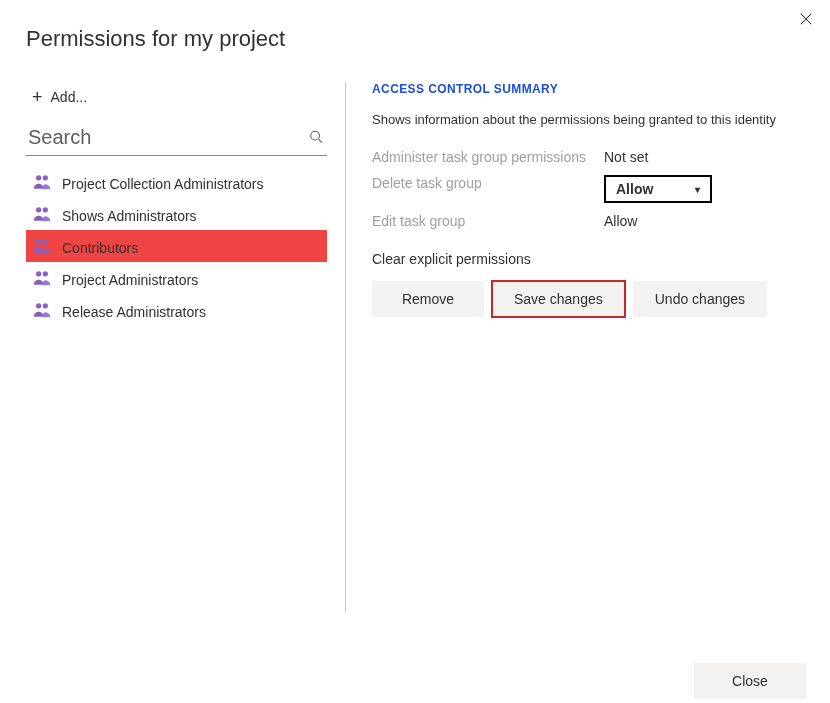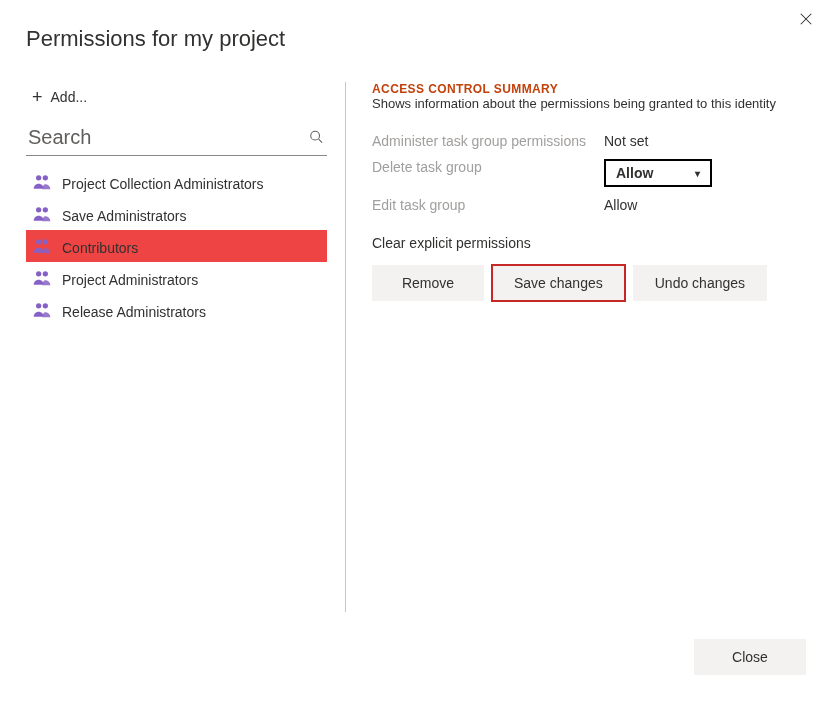--- a/index.html
+++ b/index.html
@@ -99,22 +99,22 @@
     .group-icon svg { width: 20px; height: 20px; }
     .right-col {
       flex: 1;
       padding-left: 26px;
     }
     .acs-title {
       font-size: 12px;
       font-weight: 700;
       letter-spacing: 0.4px;
       text-transform: uppercase;
-      color: #c2410c;
-      margin-bottom: 0;
+      color: #1d4ed8;
+      margin-bottom: 16px;
     }
     .acs-desc {
       font-size: 13px;
       color: #323130;
       margin-bottom: 22px;
     }
     .perm-row {
       display: flex;
       align-items: flex-start;
       margin-bottom: 10px;
@@ -157,21 +157,21 @@
       cursor: pointer;
       min-width: 112px;
       text-align: center;
     }
     .btn.highlight {
       outline: 2px solid #c62828;
       outline-offset: -1px;
     }
     .footer {
       position: absolute;
-      bottom: 28px;
+      bottom: 4px;
       right: 24px;
       padding-left: 8px;
     }
   </style>
 </head>
 <body>
 
 <div class="close-x">
   <span>
     <svg viewBox="0 0 16 16" stroke="currentColor" stroke-width="1.2" fill="none">
@@ -212,21 +212,21 @@
         </li>
         <li class="identity-item">
           <span class="group-icon"><svg viewBox="0 0 24 24">
               <g fill="#8661c5">
                 <circle cx="8" cy="7" r="3.2"></circle>
                 <circle cx="16" cy="7" r="3.2"></circle>
                 <path d="M2 20c0-3.3 2.7-6 6-6s6 2.7 6 6H2z"></path>
                 <path d="M12.5 20c0-2.2 1.1-4.1 2.8-5.2.2 0 .5-.1.7-.1 3.3 0 6 2.7 6 6H12.5z" opacity=".85"></path>
               </g>
             </svg></span>
-          <span>Save Administrators</span>
+          <span>Shows Administrators</span>
         </li>
         <li class="identity-item selected">
           <span class="group-icon"><svg viewBox="0 0 24 24">
               <g fill="#8661c5">
                 <circle cx="8" cy="7" r="3.2"></circle>
                 <circle cx="16" cy="7" r="3.2"></circle>
                 <path d="M2 20c0-3.3 2.7-6 6-6s6 2.7 6 6H2z"></path>
                 <path d="M12.5 20c0-2.2 1.1-4.1 2.8-5.2.2 0 .5-.1.7-.1 3.3 0 6 2.7 6 6H12.5z" opacity=".85"></path>
               </g>
             </svg></span>

